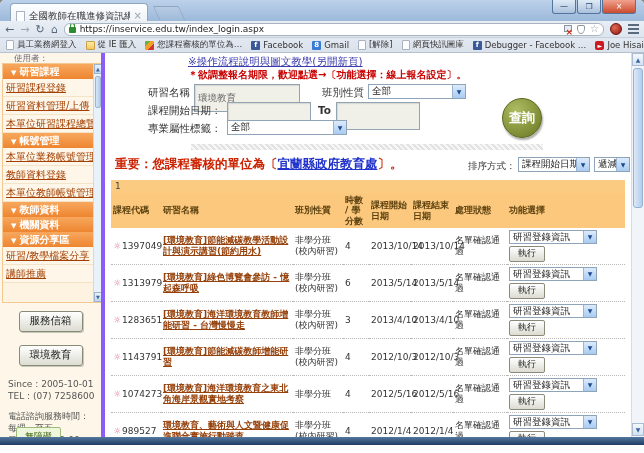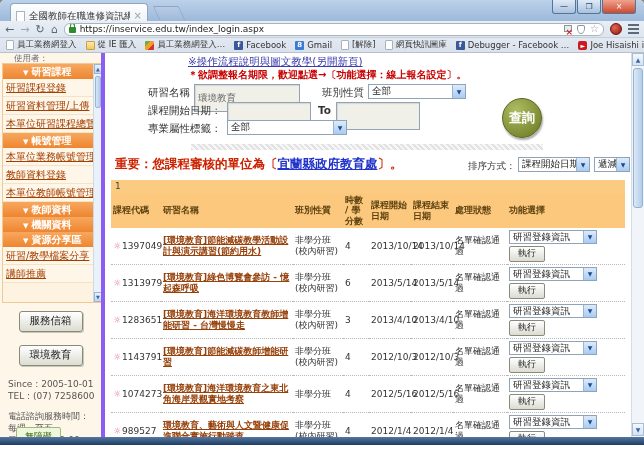--- a/index.html
+++ b/index.html
@@ -72,21 +72,21 @@
                   background:linear-gradient(#54789f,#1d3b64); }
 
   
   .sidebar { position:absolute; left:0; top:0; width:105px; height:100%;
              background:#fdf6e9; border-right:4px solid #8b5cf6; overflow:hidden; }
   .user-line { height:9px; overflow:hidden; font-size:8.5px; color:#667; padding-left:14px; }
   .menu { position:absolute; top:10px; left:2px; width:101px; height:240px;
           background:#fdf3e0; border:1px solid #f2c894; overflow:hidden; }
   .menu-list { position:absolute; left:0; top:0; right:9px; }
   .menu-header { background:linear-gradient(#f7a85e,#ee8530); color:#fff; font-weight:bold;
-                 font-size:10px; height:15px; line-height:15px; padding-left:20px; white-space:nowrap; }
+                 font-size:10px; height:15px; line-height:15px; padding-left:8px; white-space:nowrap; }
   .menu-header .arr { font-size:7px; margin-right:3px; }
   .menu-link { display:block; background:#fdf6e9; color:#a43f00; text-decoration:underline;
                font-size:10px; height:18px; line-height:17px; padding-left:3px;
                border-bottom:1px solid #f3e4c8; white-space:nowrap; overflow:hidden; }
   .menu-scroll { position:absolute; right:0; top:0; width:9px; height:100%;
                  background:#e9f1fa; border-left:1px solid #cdd9e6; }
   .mini-arrow { position:absolute; left:0; width:8px; height:10px; background:linear-gradient(#eaf3fc,#c2d8ef);
                 border:1px solid #9ab4d2; color:#3c64a0; font-size:5px; text-align:center; line-height:9px; }
   .mini-thumb { position:absolute; left:1px; top:12px; width:6px; height:32px;
                 background:linear-gradient(90deg,#d6e6f8,#b4cdeb); border:1px solid #9ab4d2; border-radius:2px; }
@@ -194,21 +194,21 @@
     <span class="bm-item">
         <span class="bm-ic bi-page"></span>
         <span class="bm-label">員工業務網登入</span>
       </span>
       <span class="bm-item">
         <span class="bm-ic bi-folder"></span>
         <span class="bm-label">從 IE 匯入</span>
       </span>
       <span class="bm-item">
         <span class="bm-ic bi-ylogo"></span>
-        <span class="bm-label">員工業務網登入…</span>
+        <span class="bm-label">您課程審核的單位為…</span>
       </span>
       <span class="bm-item">
         <span class="bm-ic bi-facebook">f</span>
         <span class="bm-label">Facebook</span>
       </span>
       <span class="bm-item">
         <span class="bm-ic bi-gmail">8</span>
         <span class="bm-label">Gmail</span>
       </span>
       <span class="bm-item">

